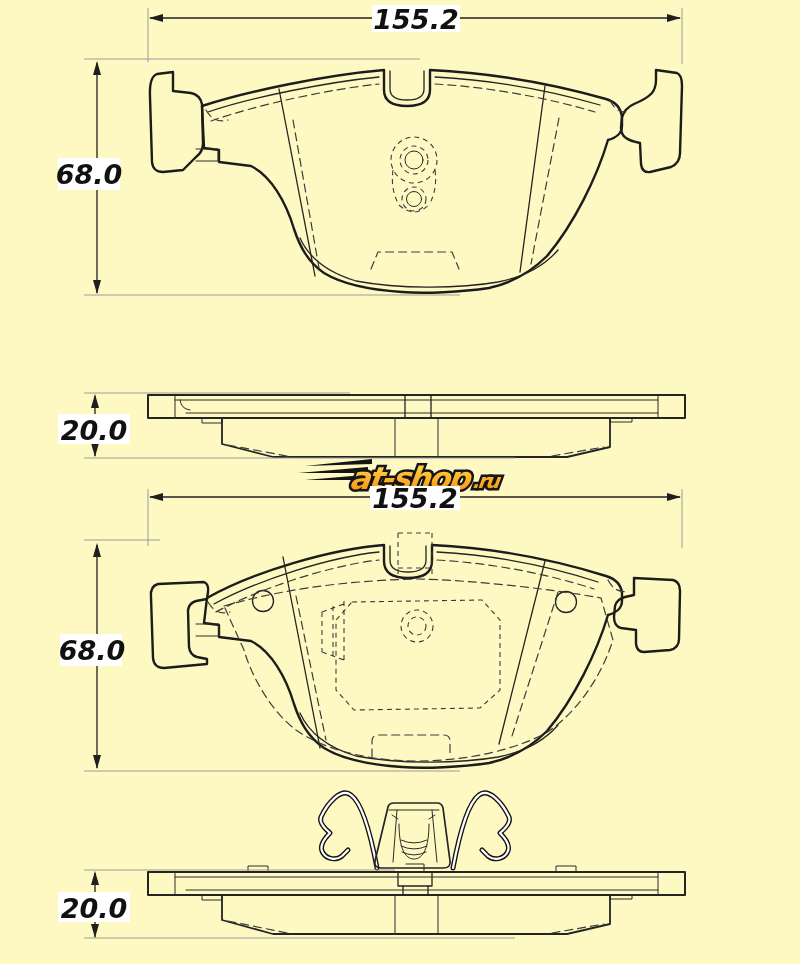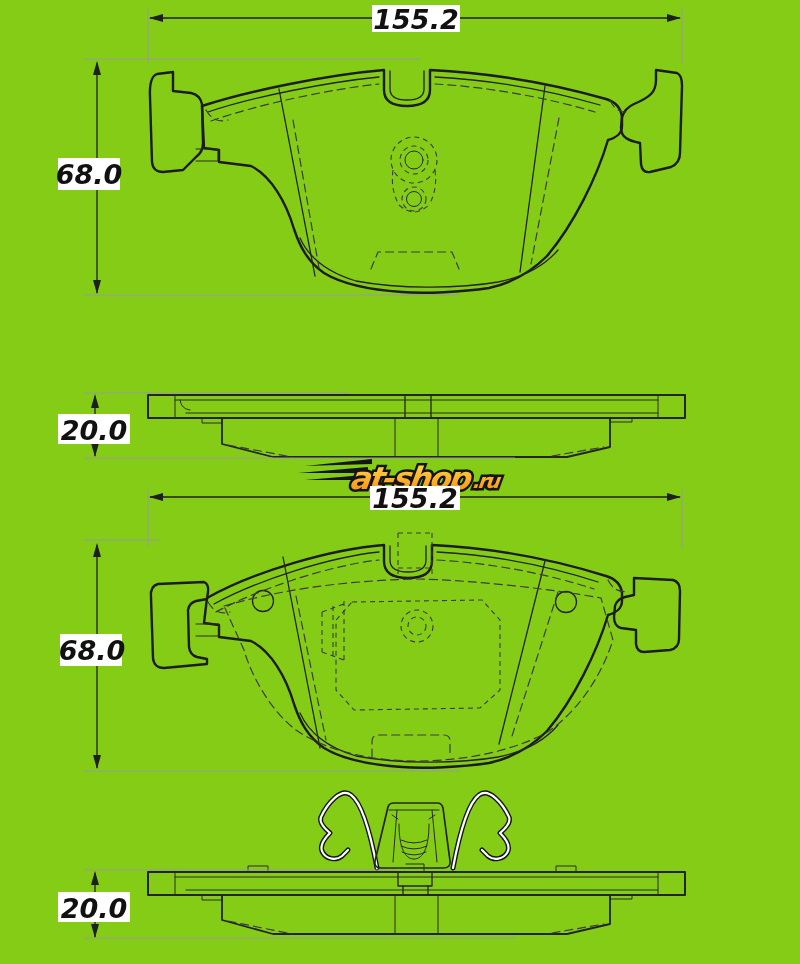--- a/index.html
+++ b/index.html
@@ -1,16 +1,16 @@
 <!DOCTYPE html>
 <html><head>
 <meta charset="utf-8">
 <style>
   html,body{margin:0;padding:0;background:#ffffff;}
-  #stage{position:relative;width:800px;height:964px;background:#84cc16;overflow:hidden;
+  #stage{position:relative;width:800px;height:964px;background:#fef9c3;overflow:hidden;
          font-family:"DejaVu Sans","Liberation Sans",sans-serif;}
   svg{display:block;}
   .hv{fill:none;stroke:#1c1c1c;stroke-width:2.4;stroke-linejoin:round;stroke-linecap:round;}
   .md{fill:none;stroke:#242424;stroke-width:1.3;stroke-linejoin:round;stroke-linecap:round;}
   .tn{fill:none;stroke:#2b2b2b;stroke-width:1;stroke-linejoin:round;stroke-linecap:round;}
   .dsh{fill:none;stroke:#3c3c3c;stroke-width:1.2;stroke-dasharray:8 5;stroke-linecap:round;}
   .dshf{fill:none;stroke:#3c3c3c;stroke-width:1.1;stroke-dasharray:5 4;}
   .ext{fill:none;stroke:#9a9a9a;stroke-width:1;}
   .dim{fill:none;stroke:#1f1f1f;stroke-width:1.3;}
   .arr{fill:#1f1f1f;stroke:none;}

